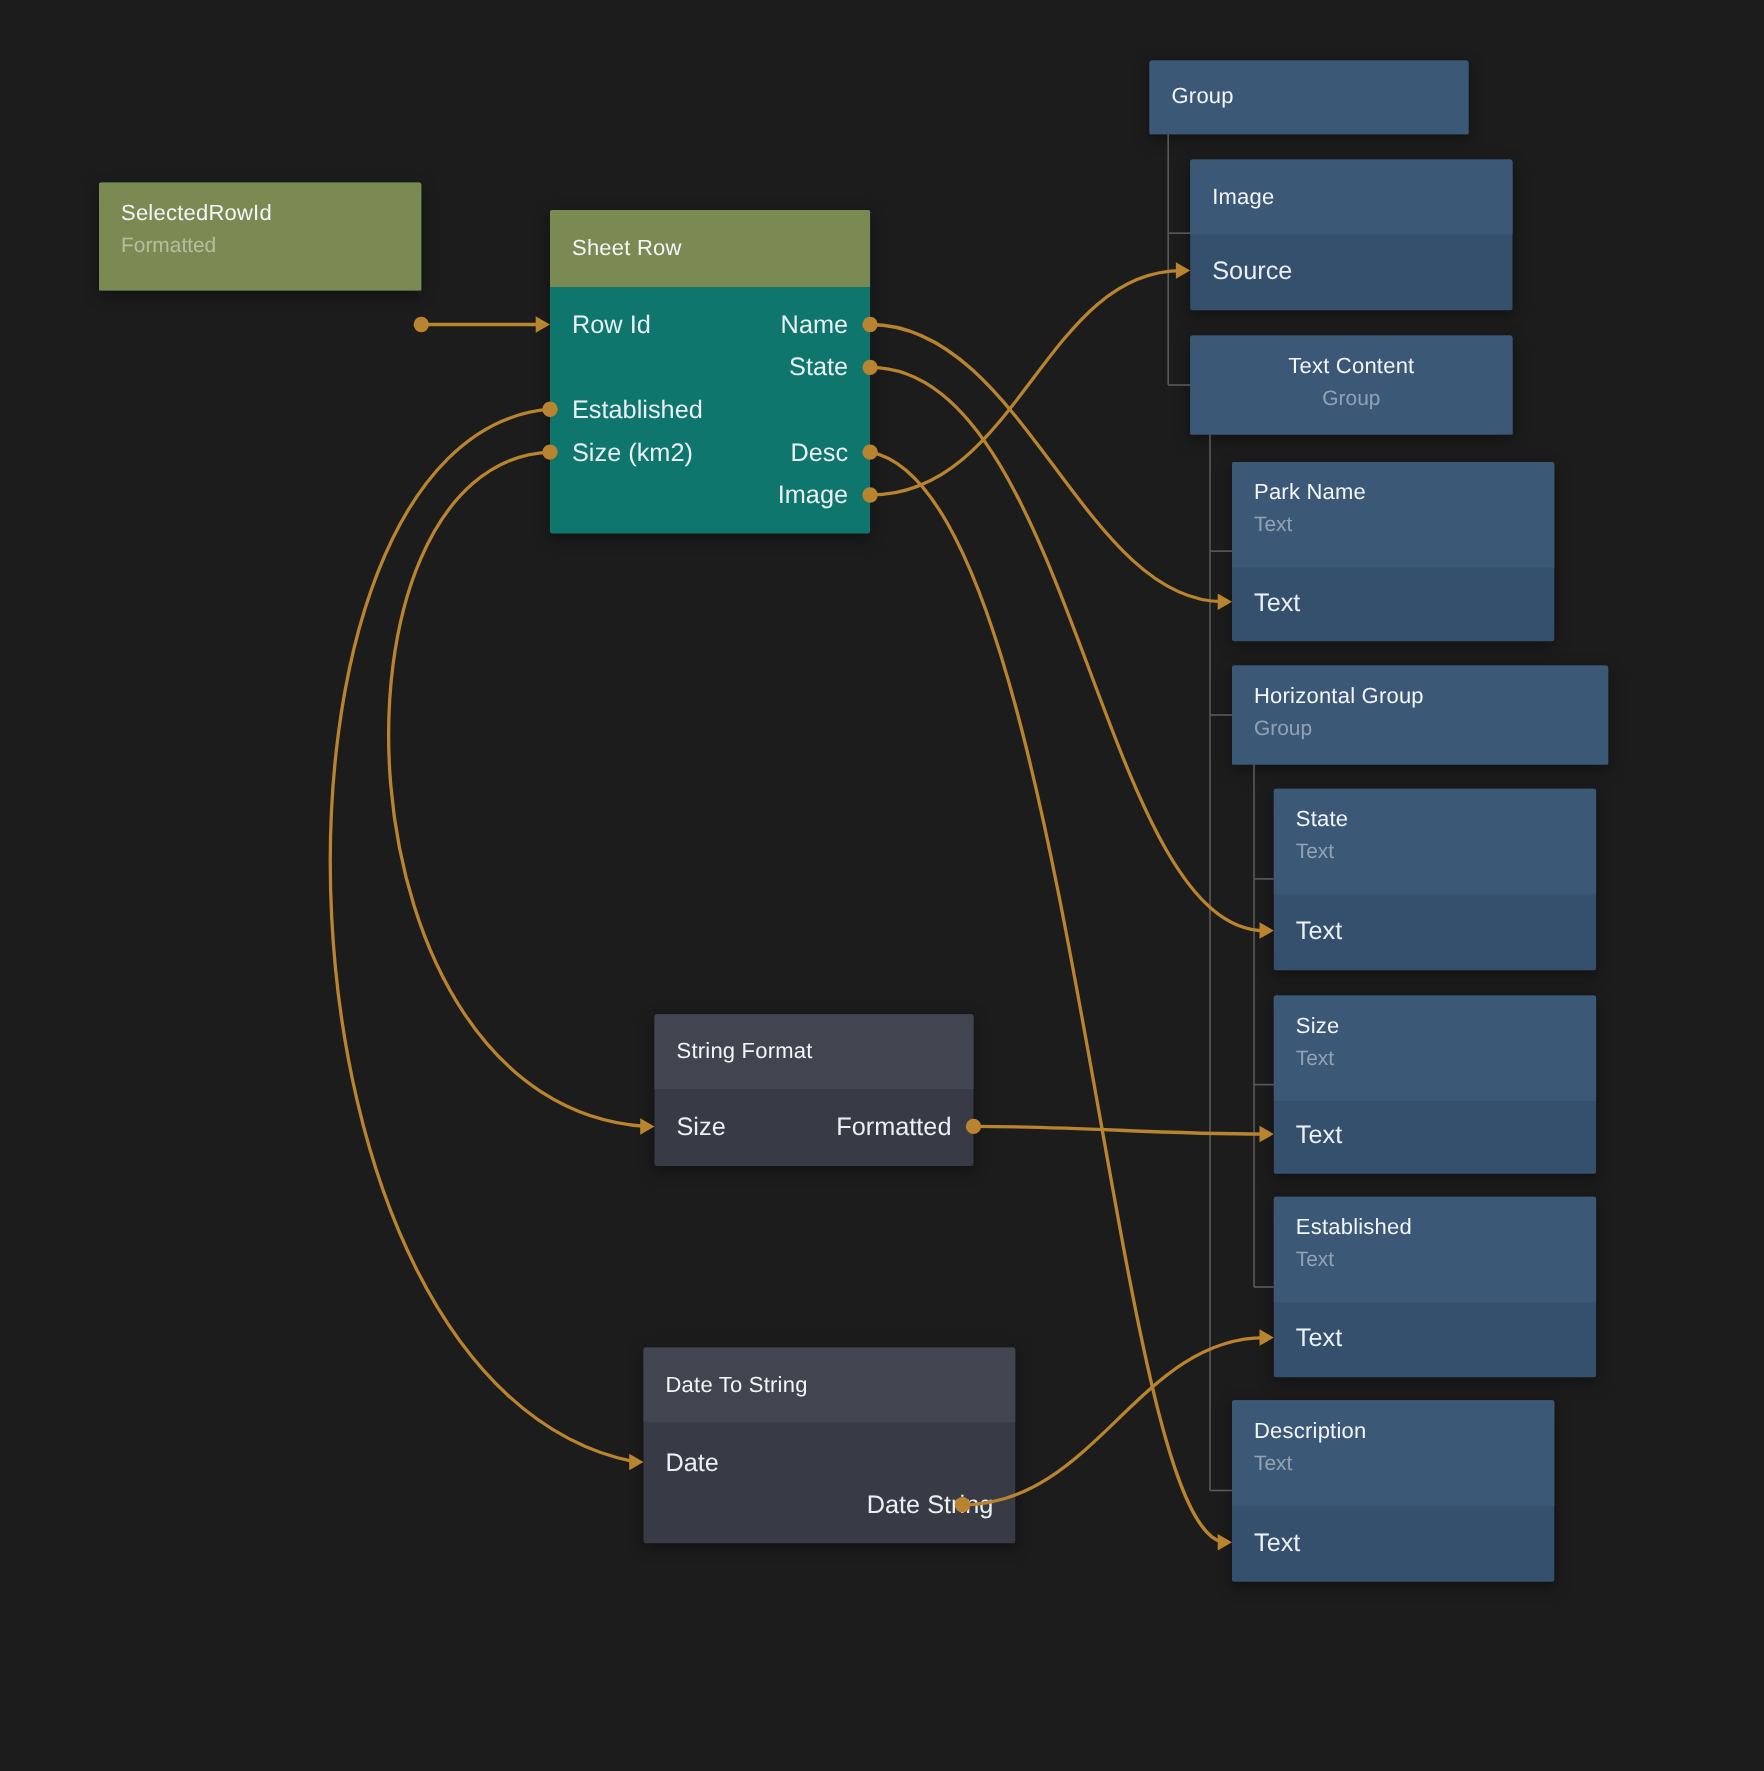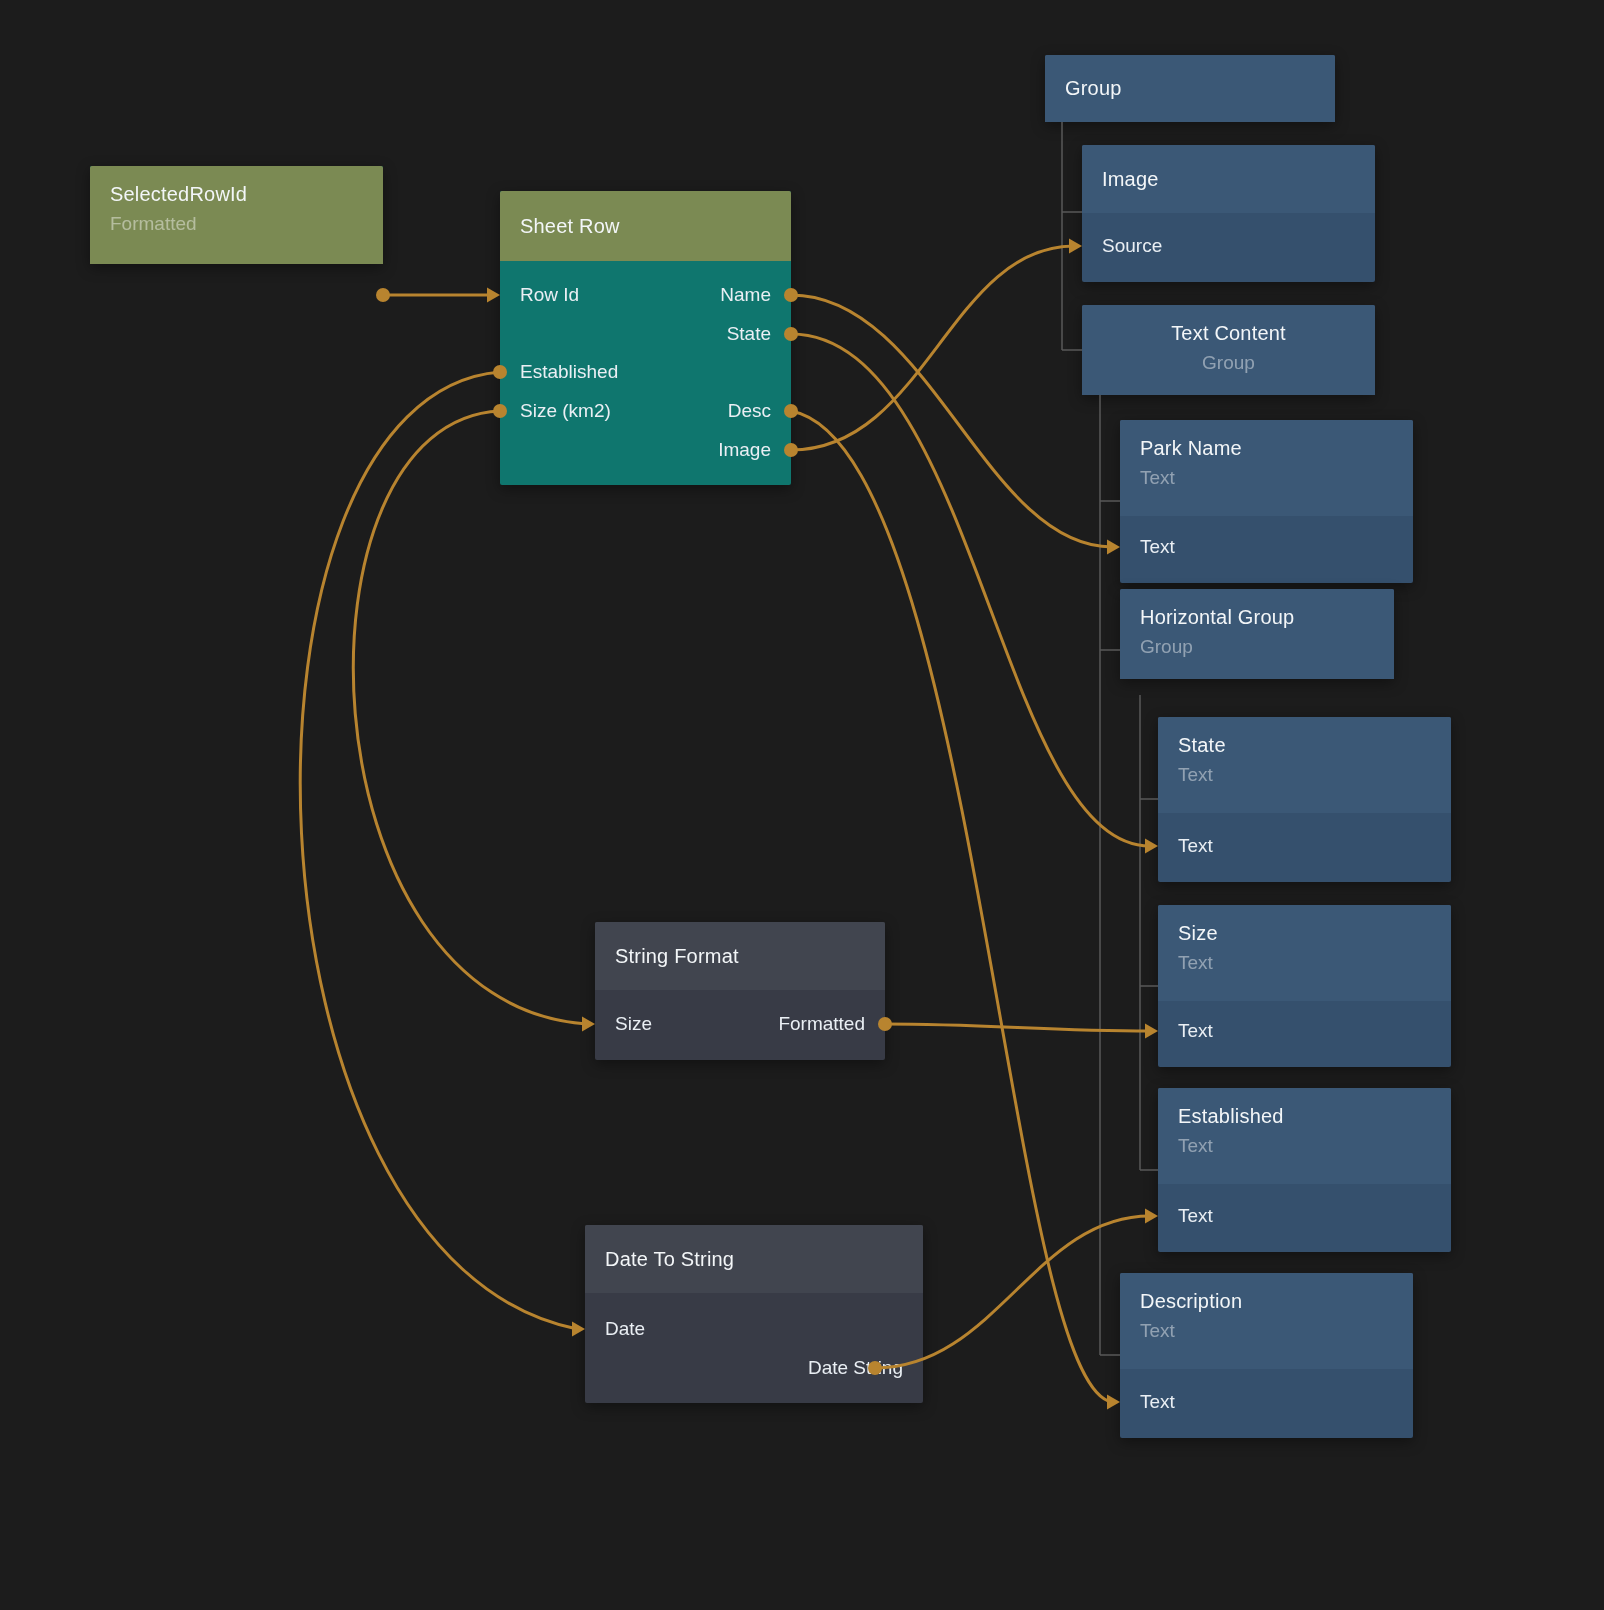--- a/index.html
+++ b/index.html
@@ -18,21 +18,21 @@
   .gray{background:#383b46;}
   .gray .hdr{background:#41454f;}
   .hdr{box-sizing:border-box;padding:0 20px;border-radius:2px 2px 0 0;}
   .hdr.one{display:flex;align-items:center;}
   .hdr.two{padding-top:17px;}
   .title{font-size:20px;color:#f3f6f8;letter-spacing:.2px;}
   .subtitle{font-size:19px;color:rgba(255,255,255,.44);margin-top:7px;}
   .body{padding:0 20px 16px;}
   .row{
     height:38.6px;display:flex;align-items:center;justify-content:space-between;
-    font-size:19px;color:#eaeff4;
+    font-size:23px;color:#eaeff4;
   }
   .row .pl{text-align:left;}
   .row .pr{text-align:right;margin-left:auto;}
   svg.wires{position:absolute;left:0;top:0;z-index:5;pointer-events:none;}
   .node{z-index:2;}
 </style>
 </head>
 <body>
 
 <div class="canvas">
@@ -101,21 +101,21 @@
       <div class="title">Park Name</div>
       <div class="subtitle">Text</div>
     </div>
     <div class="body" style="padding-top:12px;">
       <div class="row">
         <span class="pl">Text</span>
       </div>
     </div>
   </div>
 
-  <div class="node blue" style="left:1120px;top:589px;width:274px;">
+  <div class="node blue" style="left:1120px;top:605px;width:342px;">
     <div class="hdr two" style="height:90px;box-sizing:border-box;">
       <div class="title">Horizontal Group</div>
       <div class="subtitle">Group</div>
     </div>
   </div>
 
   <div class="node blue" style="left:1158px;top:717px;width:293px;">
     <div class="hdr two" style="height:96px;box-sizing:border-box;">
       <div class="title">State</div>
       <div class="subtitle">Text</div>

